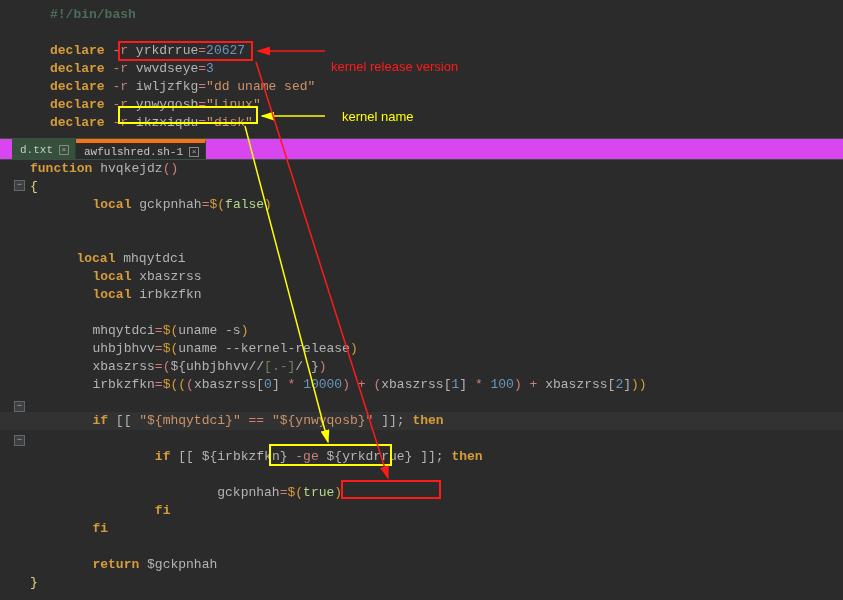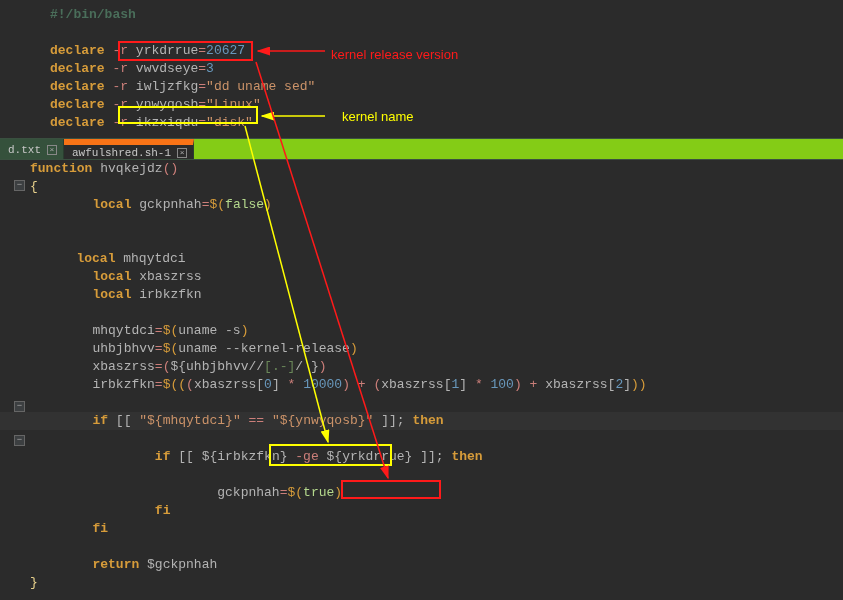--- a/index.html
+++ b/index.html
@@ -38,43 +38,43 @@
   .str-y { color: #cc9369; }
   .cmd { color: #b4b4b4; text-align: right; }
   .subst { color: #d79c3a; }
   .paren { color: #cc7f7a; }
   .brace { color: #e8d18c; }
   .punct { color: #b4b4b4; }
   .varref { color: #b4b4b4; }
   .builtin { color: #b4d88c; }
 
   .tab-bar {
-    background: #84cc16;
+    background: #d946ef;
     height: 22px;
     display: flex;
     align-items: center;
-    padding-left: 0;
+    padding-left: 12px;
     border-top: 1px solid #3a5040;
     border-bottom: 1px solid #3a5040;
     margin-top: 6px;
   }
   .tab {
     background: #35513c;
     height: 20px;
     padding: 2px 6px 0 8px;
     display: flex;
     align-items: center;
     gap: 6px;
     font-size: 11px;
     color: #c8c8c8;
     border-right: 1px solid #2a3d2f;
   }
   .tab.active {
     background: #2b2b2b;
-    border-top: 6px solid #f97316;
+    border-top: 4px solid #f97316;
   }
   .tab-close {
     width: 10px;
     height: 10px;
     border: 1px solid #888;
     display: inline-flex;
     align-items: center;
     justify-content: center;
     font-size: 8px;
     line-height: 1;
@@ -181,21 +181,21 @@
   <div class="fold" style="top:20px;"></div>
   <div class="fold" style="top:241px;"></div>
   <div class="fold" style="top:275px;"></div>
 </div>
 
 <div class="box-red" style="left:118px; top:41px; width:135px; height:20px;"></div>
 <div class="box-yellow" style="left:118px; top:106px; width:140px; height:18px;"></div>
 <div class="box-yellow" style="left:269px; top:444px; width:123px; height:22px;"></div>
 <div class="box-red" style="left:341px; top:480px; width:100px; height:19px;"></div>
 
-<div class="annot annot-red" style="left:331px; top:47px;">kernel release version</div>
+<div class="annot annot-red" style="left:331px; top:59px;">kernel release version</div>
 <div class="annot annot-yellow" style="left:342px; top:109px;">kernel name</div>
 
 <svg class="overlay" width="843" height="600">
   <defs>
     <marker id="arr-red" markerWidth="10" markerHeight="10" refX="8" refY="3" orient="auto">
       <path d="M0,0 L0,6 L9,3 z" fill="#ff1a1a"></path>
     </marker>
     <marker id="arr-yellow" markerWidth="10" markerHeight="10" refX="8" refY="3" orient="auto">
       <path d="M0,0 L0,6 L9,3 z" fill="#ffff00"></path>
     </marker>

